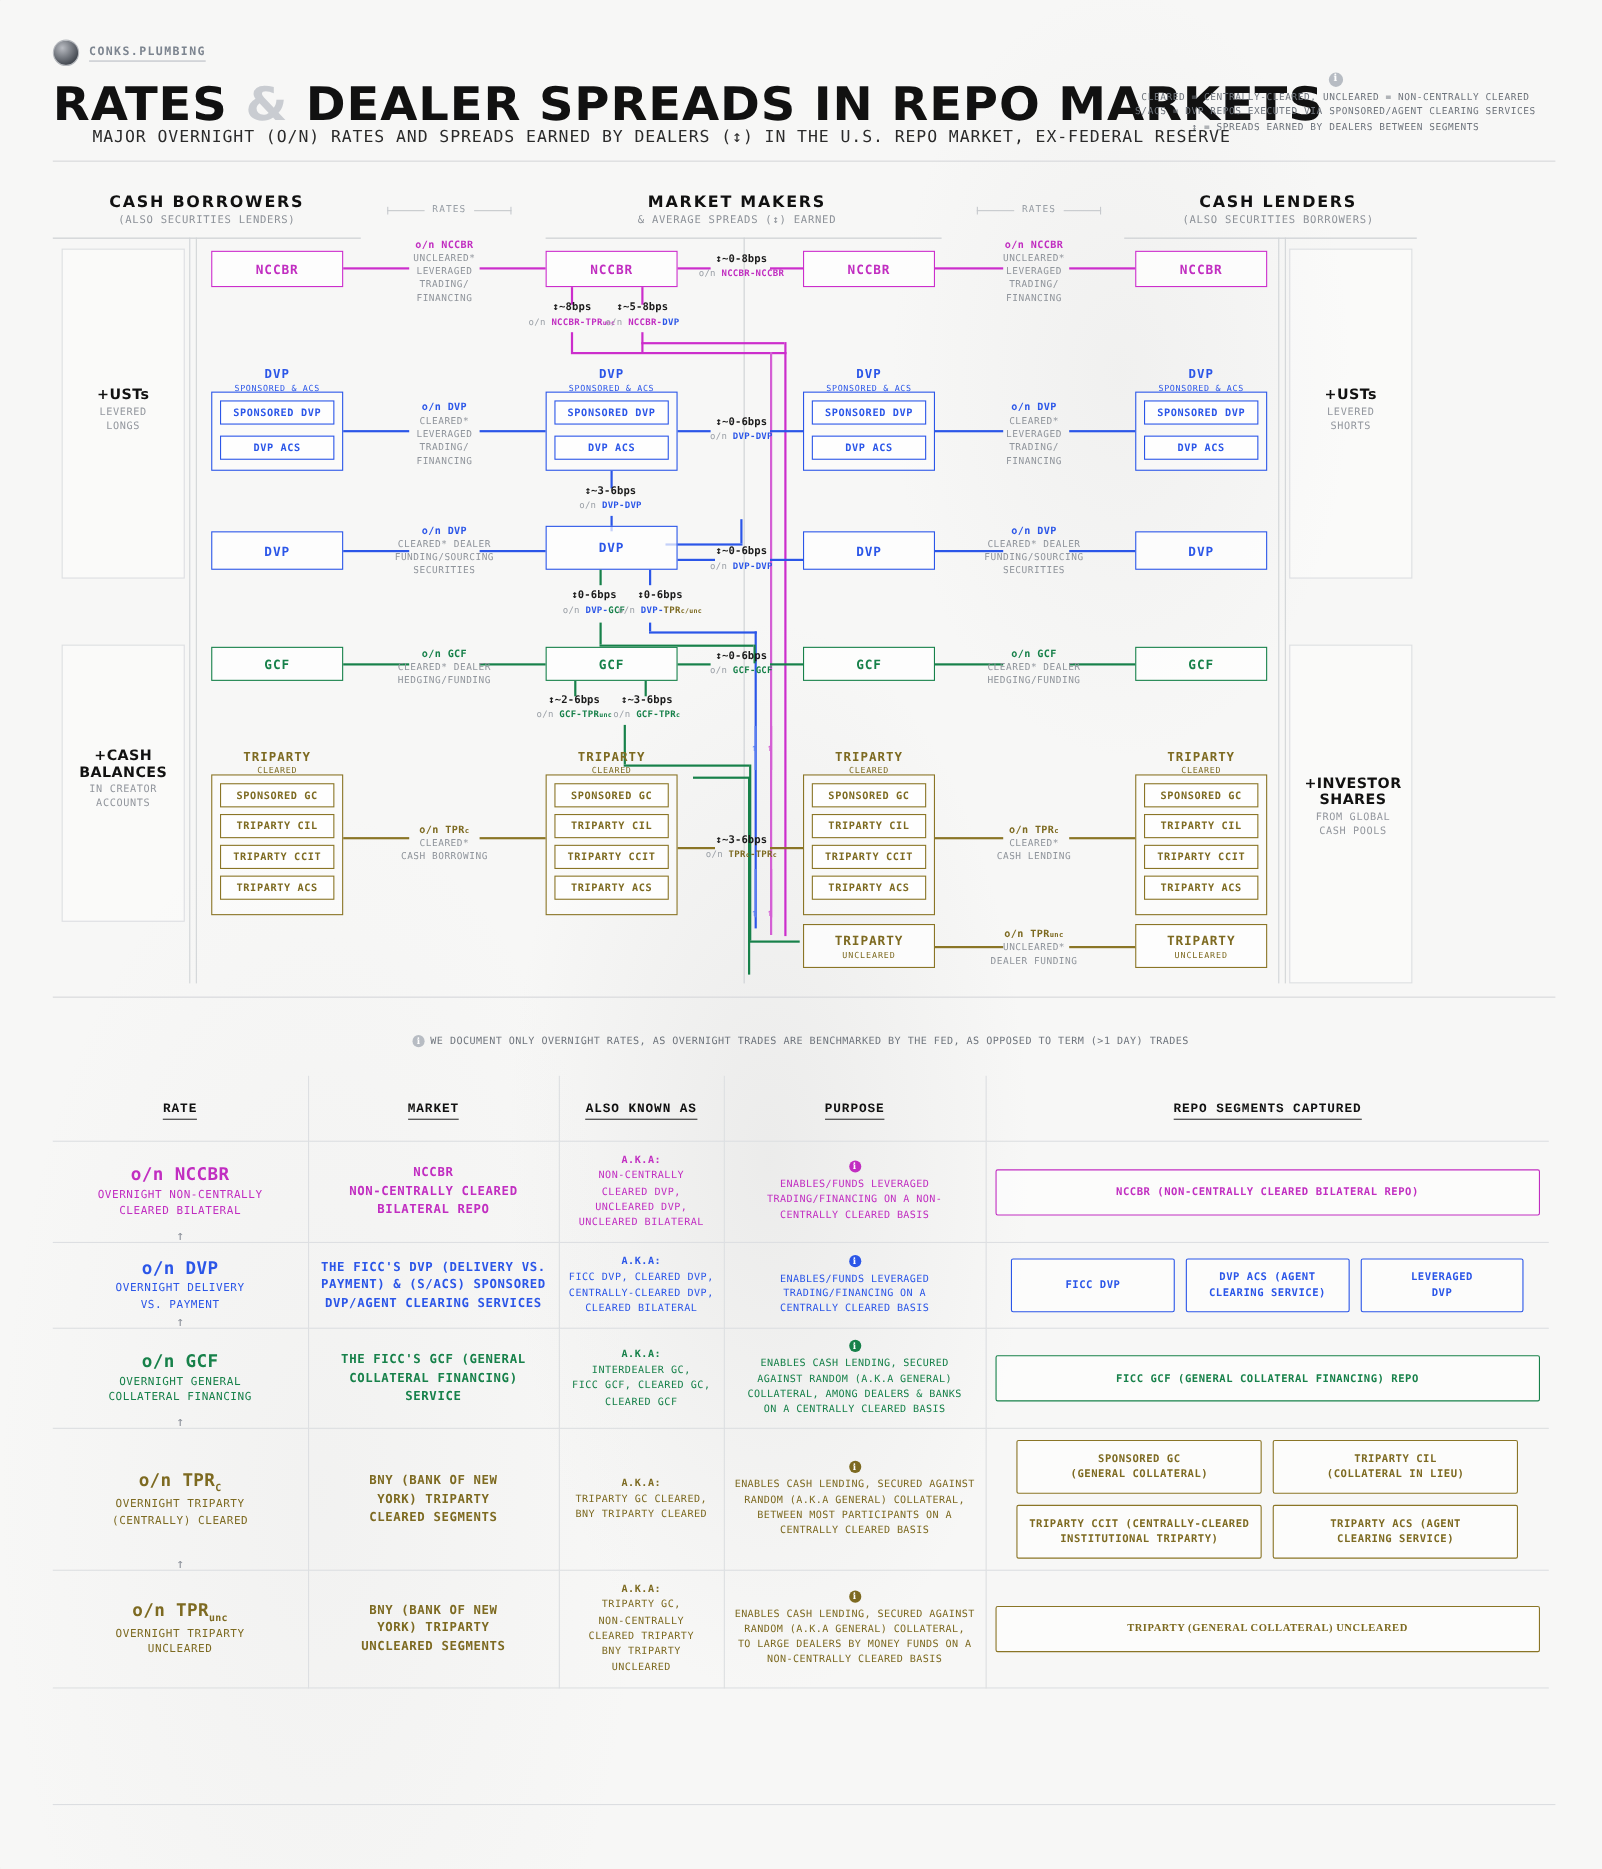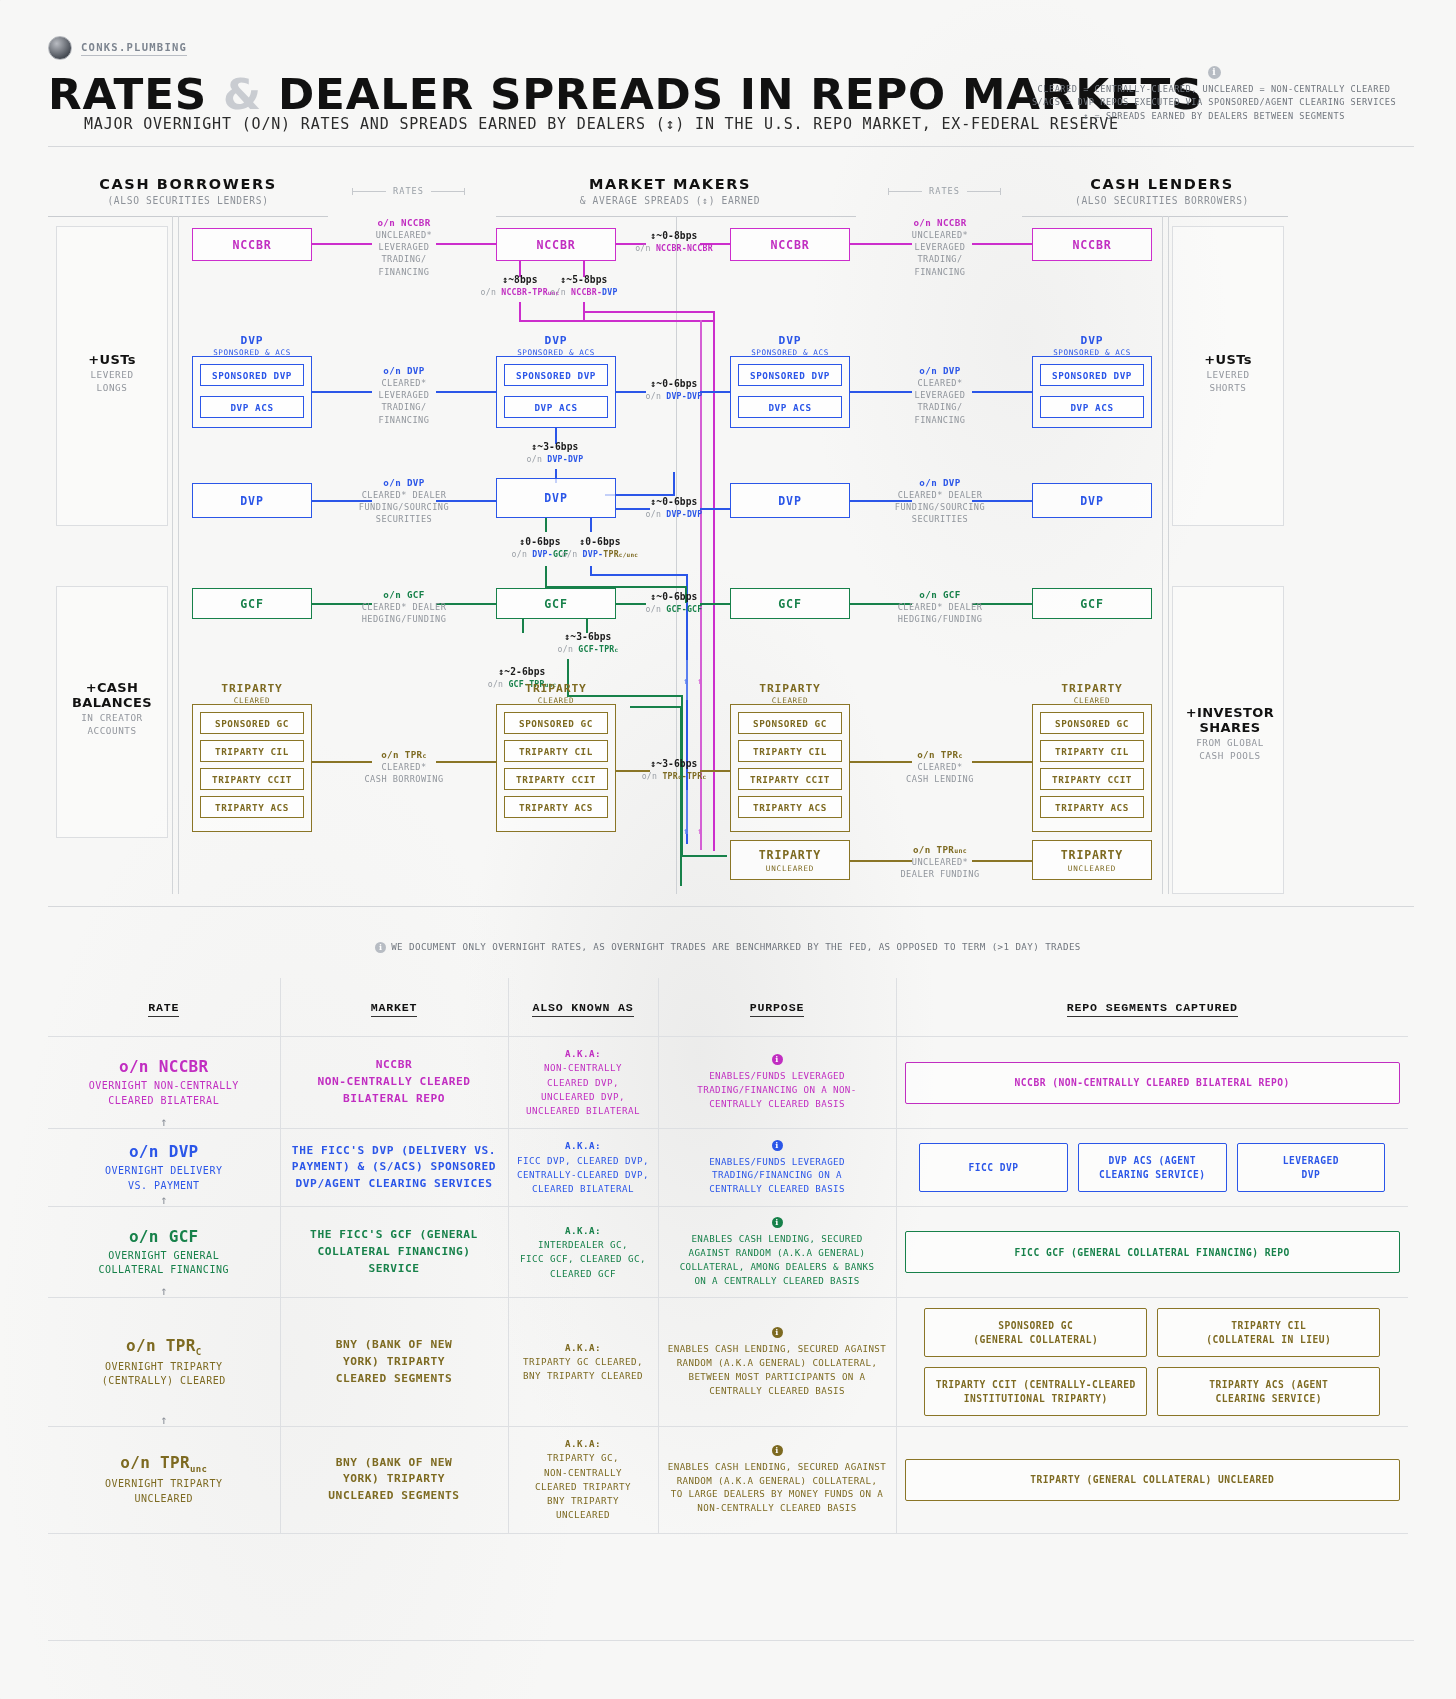--- a/index.html
+++ b/index.html
@@ -412,21 +412,21 @@
   <div class="r2" style="white-space:pre-line">CLEARED* DEALER
 HEDGING/FUNDING</div>
 </div>
 <div class="spread" style="left:618px;top:591px;width:112px;">
   <div class="s1">↕~0-6bps</div>
   <div class="s2"><span>o/n </span><b class="g-c">GCF-GCF</b></div>
 </div>
 
 <div class="ln v c-g" style="left:522px;top:619px;height:14px;"></div>
 <div class="ln v c-g" style="left:586px;top:619px;height:14px;"></div>
-<div class="spread" style="left:470px;top:666px;width:104px;">
+<div class="spread" style="left:470px;top:631px;width:104px;">
   <div class="s1">↕~2-6bps</div>
   <div class="s2"><span>o/n </span><b class="g-c">GCF-TPR</b><b class="g-c" style="font-size:6px">unc</b></div>
 </div>
 <div class="spread" style="left:536px;top:631px;width:104px;">
   <div class="s1">↕~3-6bps</div>
   <div class="s2"><span>o/n </span><b class="g-c">GCF-TPR</b><b class="g-c" style="font-size:6px">c</b></div>
 </div>
 <div class="ln h c-g" style="left:630px;top:706px;width:50px;"></div>
 <div class="ln v c-g" style="left:680px;top:706px;height:180px;"></div>
 <div class="ln v c-g" style="left:567px;top:659px;height:36px;"></div>
@@ -683,21 +683,21 @@
 BNY TRIPARTY
 UNCLEARED</div>
           </td>
           <td class="c-pur gold">
             <span class="i" style="background:#7d6a21">i</span>
             <div style="white-space:pre-line">ENABLES CASH LENDING, SECURED AGAINST
 RANDOM (A.K.A GENERAL) COLLATERAL,
 TO LARGE DEALERS BY MONEY FUNDS ON A
 NON-CENTRALLY CLEARED BASIS</div>
           </td>
-          <td style="border-right: none;">
+          <td style="border-right: none; font-family: Liberation Serif, serif;">
             <div class="segwrap">
               <div class="seg gold" style="white-space: pre-line; flex: 1 1 100%;">TRIPARTY (GENERAL COLLATERAL) UNCLEARED</div>
             </div>
           </td>
         </tr>
       </tbody>
 </table>
 
 <div class="hr-bot"></div>
 

